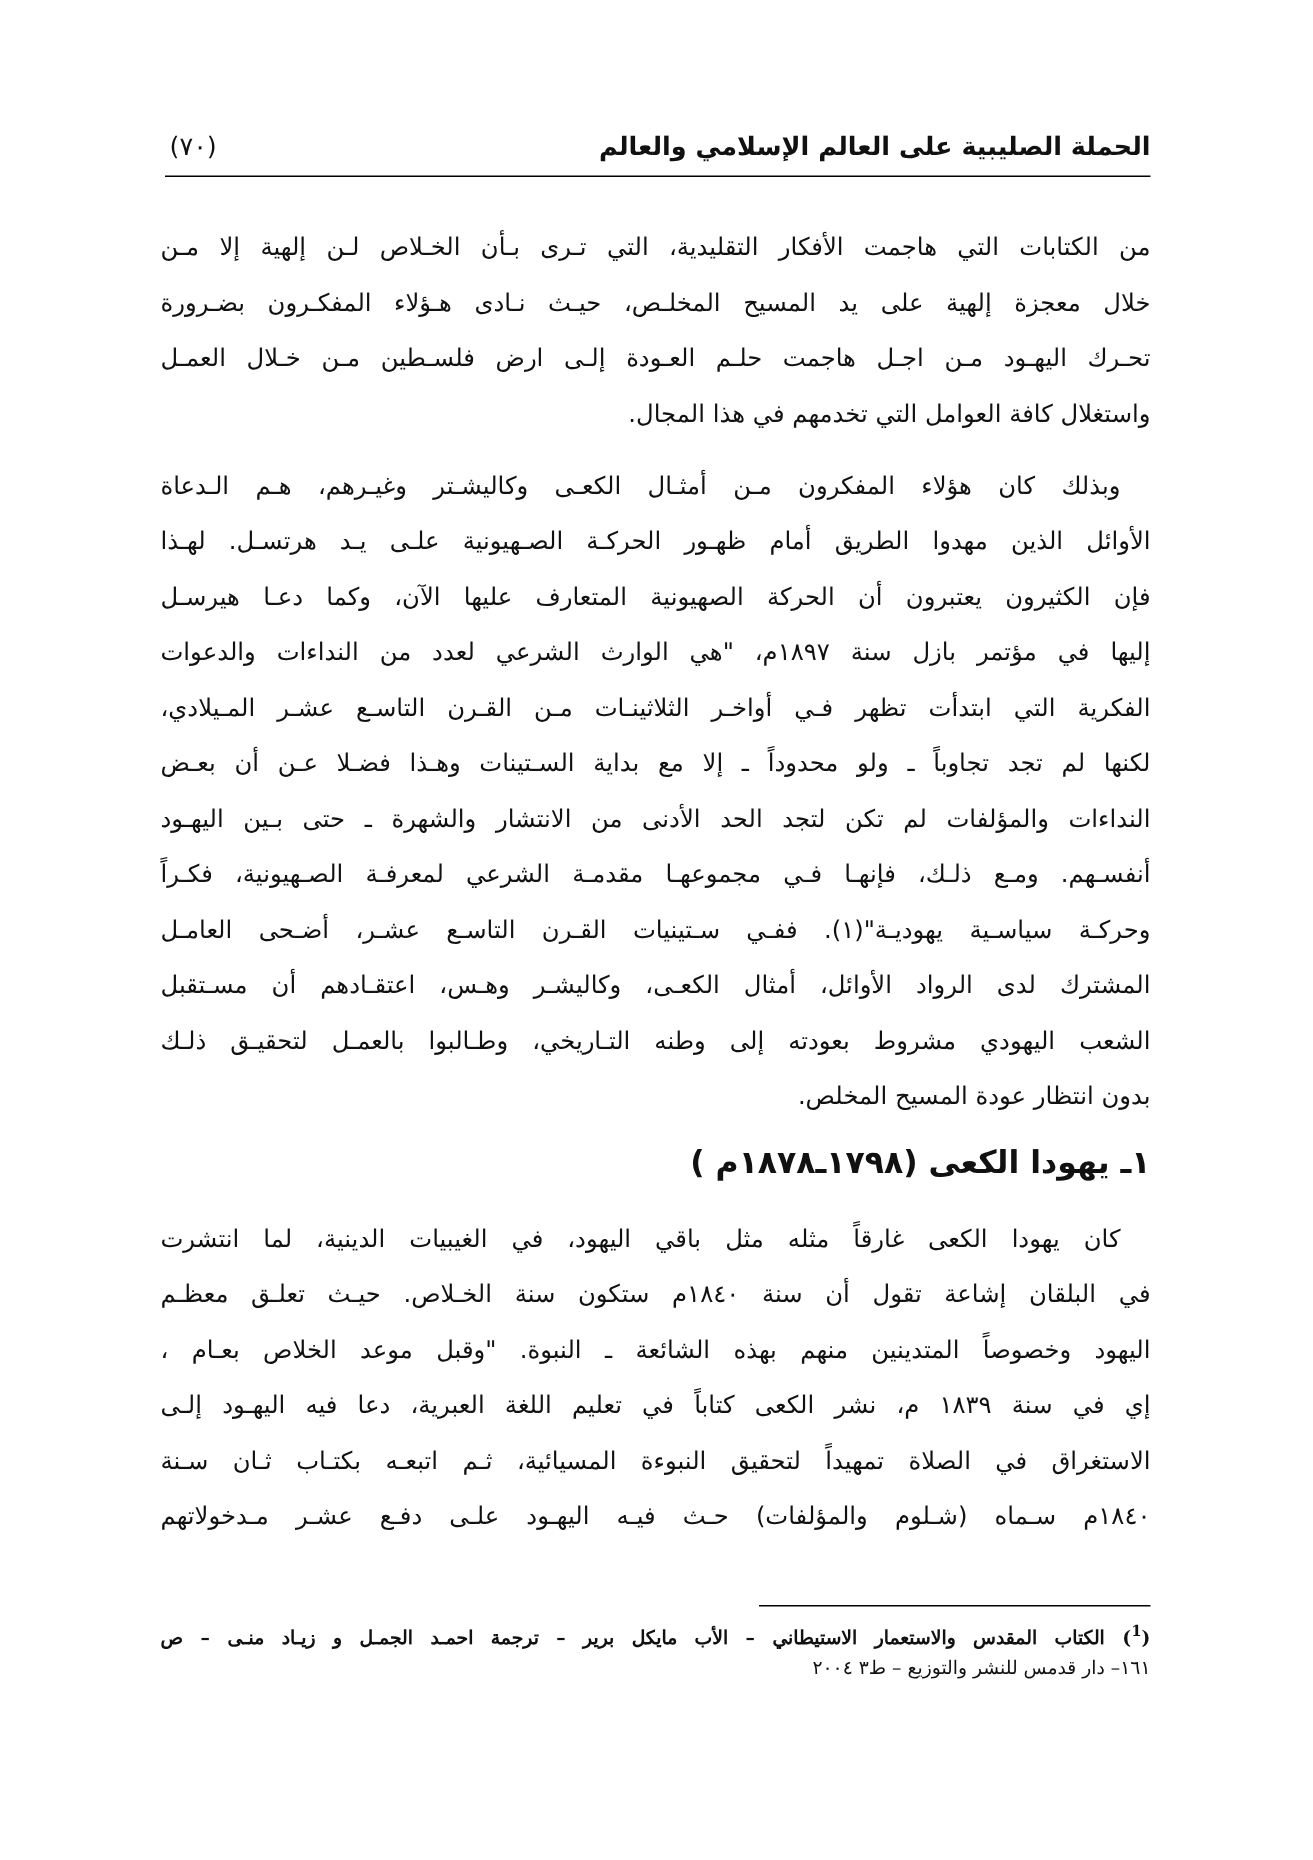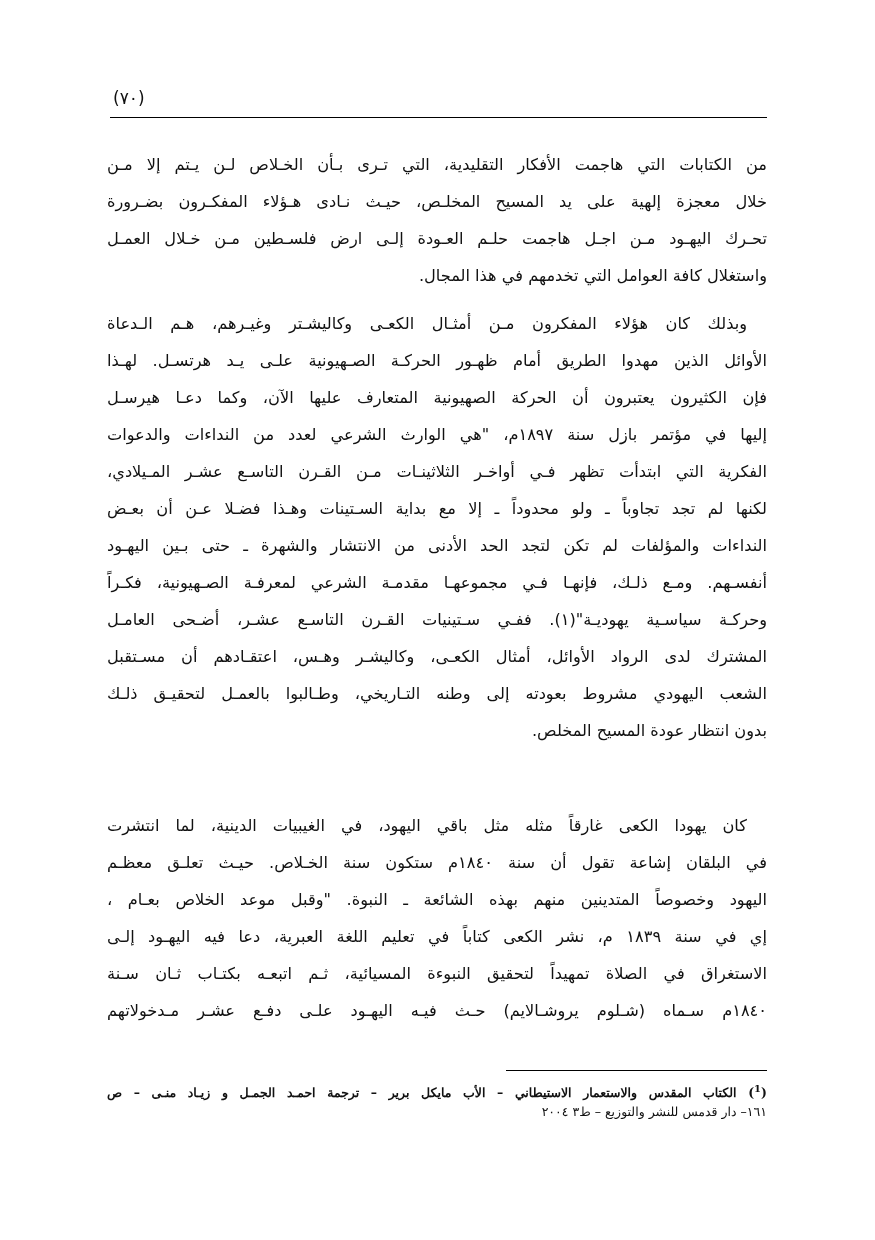--- a/index.html
+++ b/index.html
@@ -110,54 +110,56 @@
     .footnote-marker sup {
       font-size: 10px;
     }
   </style>
 </head>
 <body>
 
 <div class="page">
 
   <div class="running-header">
+    <span class="header-title">الحملة الصليبية على العالم الإسلامي والعالم</span>
     <span class="page-number">(٧٠)</span>
   </div>
   <div class="header-rule"></div>
 
   <div>
-    <div class="line" style="top:154px">من الكتابات التي هاجمت الأفكار التقليدية، التي تـرى بـأن الخـلاص لـن يـتم إلا مـن</div>
+    <div class="line" style="top:154px">من الكتابات التي هاجمت الأفكار التقليدية، التي تـرى بـأن الخـلاص لـن إلهية إلا مـن</div>
     <div class="line" style="top:191px">خلال معجزة إلهية على يد المسيح المخلـص، حيـث نـادى هـؤلاء المفكـرون بضـرورة</div>
     <div class="line" style="top:228px">تحـرك اليهـود مـن اجـل هاجمت حلـم العـودة إلـى ارض فلسـطين مـن خـلال العمـل</div>
     <div class="line last" style="top:265px">واستغلال كافة العوامل التي تخدمهم في هذا المجال.</div>
   </div>
 
   <div>
     <div class="line indent" style="top:313px">وبذلك كان هؤلاء المفكرون مـن أمثـال الكعـى وكاليشـتر وغيـرهم، هـم الـدعاة</div>
     <div class="line" style="top:350px">الأوائل الذين مهدوا الطريق أمام ظهـور الحركـة الصـهيونية علـى يـد هرتسـل. لهـذا</div>
     <div class="line" style="top:387px">فإن الكثيرون يعتبرون أن الحركة الصهيونية المتعارف عليها الآن، وكما دعـا هيرسـل</div>
     <div class="line" style="top:424px">إليها في مؤتمر بازل سنة ١٨٩٧م، "هي الوارث الشرعي لعدد من النداءات والدعوات</div>
     <div class="line" style="top:461px">الفكرية التي ابتدأت تظهر فـي أواخـر الثلاثينـات مـن القـرن التاسـع عشـر المـيلادي،</div>
     <div class="line" style="top:498px">لكنها لم تجد تجاوباً ـ ولو محدوداً ـ إلا مع بداية السـتينات وهـذا فضـلا عـن أن بعـض</div>
     <div class="line" style="top:535px">النداءات والمؤلفات لم تكن لتجد الحد الأدنى من الانتشار والشهرة ـ حتى بـين اليهـود</div>
     <div class="line" style="top:572px">أنفسـهم. ومـع ذلـك، فإنهـا فـي مجموعهـا مقدمـة الشرعي لمعرفـة الصـهيونية، فكـراً</div>
     <div class="line" style="top:609px">وحركـة سياسـية يهوديـة"(١). ففـي سـتينيات القـرن التاسـع عشـر، أضـحى العامـل</div>
     <div class="line" style="top:646px">المشترك لدى الرواد الأوائل، أمثال الكعـى، وكاليشـر وهـس، اعتقـادهم أن مسـتقبل</div>
     <div class="line" style="top:683px">الشعب اليهودي مشروط بعودته إلى وطنه التـاريخي، وطـالبوا بالعمـل لتحقيـق ذلـك</div>
     <div class="line last" style="top:720px">بدون انتظار عودة المسيح المخلص.</div>
   </div>
 
+  <div class="section-heading">١ـ يهودا الكعى (١٧٩٨ـ١٨٧٨م )</div>
 
   <div>
     <div class="line indent" style="top:815px">كان يهودا الكعى غارقاً مثله مثل باقي اليهود، في الغيبيات الدينية، لما انتشرت</div>
     <div class="line" style="top:852px">في البلقان إشاعة تقول أن سنة ١٨٤٠م ستكون سنة الخـلاص. حيـث تعلـق معظـم</div>
     <div class="line" style="top:889px">اليهود وخصوصاً المتدينين منهم بهذه الشائعة ـ النبوة. "وقبل موعد الخلاص بعـام ،</div>
     <div class="line" style="top:926px">إي في سنة ١٨٣٩ م، نشر الكعى كتاباً في تعليم اللغة العبرية، دعا فيه اليهـود إلـى</div>
     <div class="line" style="top:963px">الاستغراق في الصلاة تمهيداً لتحقيق النبوءة المسيائية، ثـم اتبعـه بكتـاب ثـان سـنة</div>
-    <div class="line" style="top:1000px">١٨٤٠م سـماه (شـلوم يروشـالايم) حـث فيـه اليهـود علـى دفـع عشـر مـدخولاتهم</div>
+    <div class="line" style="top:1000px">١٨٤٠م سـماه (شـلوم والمؤلفات) حـث فيـه اليهـود علـى دفـع عشـر مـدخولاتهم</div>
   </div>
 
   <div class="footnote-rule"></div>
   <div>
     <div class="footnote-line first" style="top:1080px">
       <span class="footnote-marker">(<sup>1</sup>)</span>
       <span>الكتاب المقدس والاستعمار الاستيطاني – الأب مايكل برير – ترجمة احمـد الجمـل و زيـاد منـى – ص</span>
     </div>
     <div class="footnote-line" style="top:1103px">١٦١– دار قدمس للنشر والتوزيع – ط٣ ٢٠٠٤</div>
   </div>

